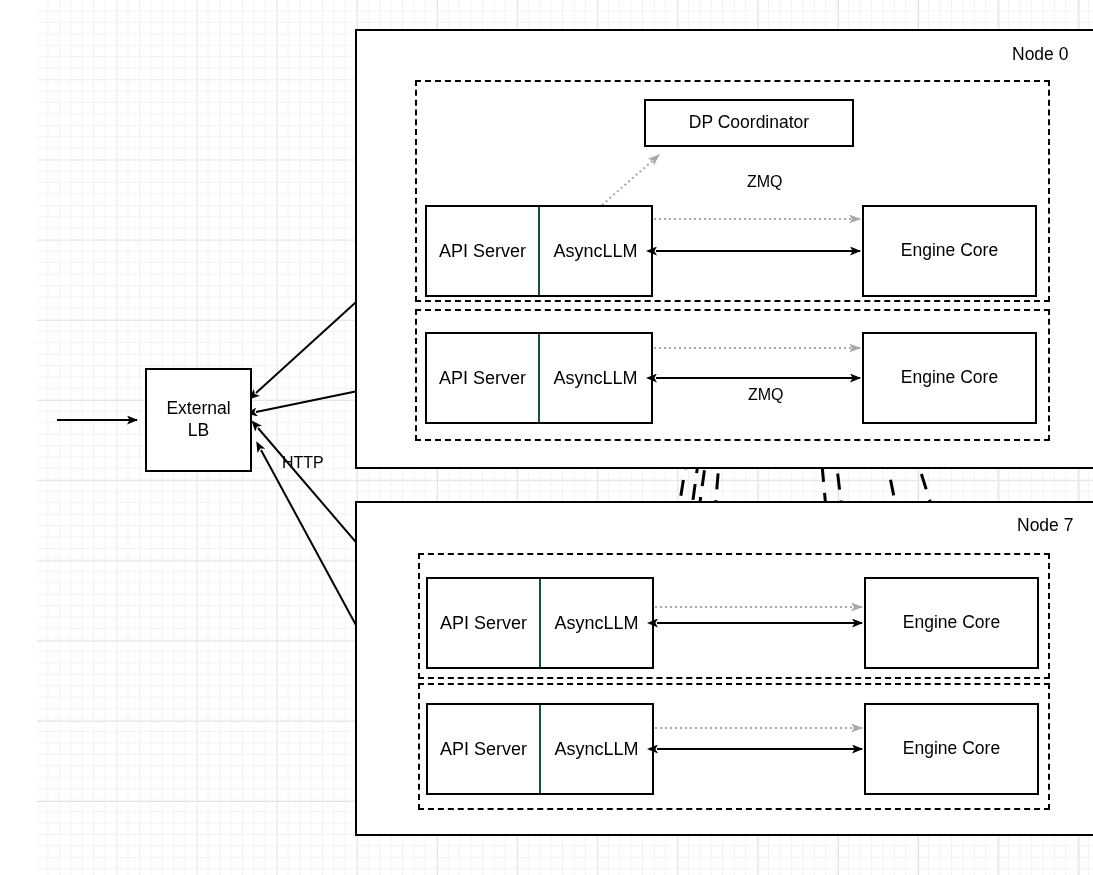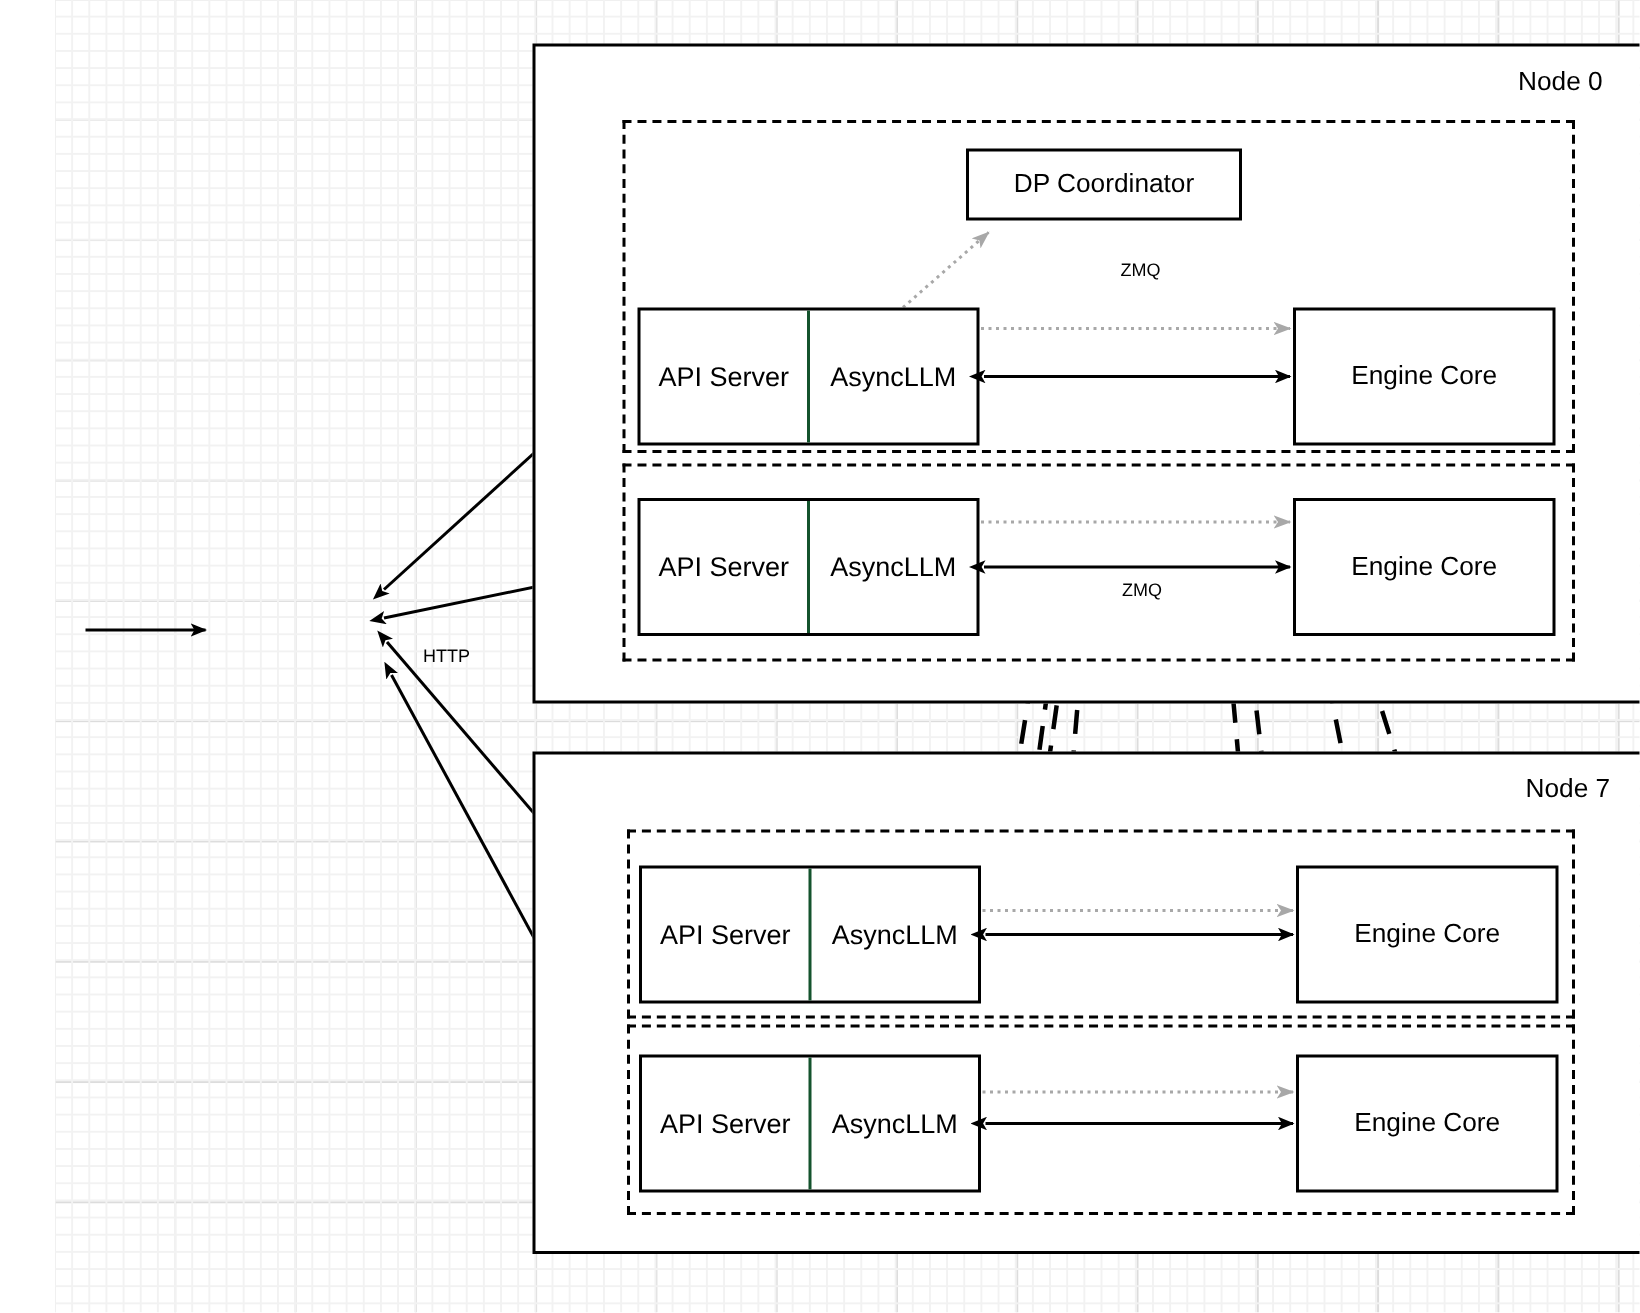--- a/index.html
+++ b/index.html
@@ -64,21 +64,21 @@
   }
   .node-label {
     position: absolute;
     font-size: 17.5px;
     color: #000000;
     z-index: 3;
     white-space: nowrap;
   }
   .edge-label {
     position: absolute;
-    font-size: 12px;
+    font-size: 16px;
     color: #000000;
     z-index: 7;
     white-space: nowrap;
     background: transparent;
   }
   .split-box {
     position: absolute;
     box-sizing: border-box;
     background: #ffffff;
     border: 2px solid #000000;
@@ -186,24 +186,28 @@
   <div class="dashed-group" style="left:381px; top:553px; width:632px; height:126px;"></div>
   <div class="dashed-group" style="left:381px; top:683px; width:632px; height:127px;"></div>
 
   <svg class="svg-layer" viewBox="0 0 1093 875" style="z-index:4;">
 
     <g>
       <line x1="565" y1="205" x2="622" y2="155" stroke="#a8a8a8" stroke-width="2" stroke-dasharray="2,3" marker-end="url(#arrowGray)"></line>
     </g>
   </svg>
 
-  <div class="box" style="left:607px; top:99px; width:184px; height:48px;">
+  <div class="box" style="left:607px; top:99px; width:210px; height:48px;">
     <span>DP Coordinator</span>
   </div>
 
+  <div class="box" style="left:108px; top:368px; width:107px; height:104px; flex-direction:column;">
+    <span>External</span>
+    <span>LB</span>
+  </div>
 
   <div class="split-box" style="left:388px; top:205px; width:228px; height:92px;">
     <div class="cell">API Server</div>
     <div class="cell second">AsyncLLM</div>
   </div>
   <div class="box" style="left:825px; top:205px; width:175px; height:92px;">
     <span>Engine Core</span>
   </div>
 
   <div class="split-box" style="left:388px; top:332px; width:228px; height:92px;">
@@ -248,15 +252,15 @@
     </g>
 
     <g>
       <line x1="618" y1="728" x2="825" y2="728" stroke="#a8a8a8" stroke-width="2" stroke-dasharray="2,3" marker-end="url(#arrowGray)"></line>
       <line x1="620" y1="749" x2="825" y2="749" stroke="#000" stroke-width="2" marker-end="url(#arrowBlack)" marker-start="url(#arrowBlackStart)"></line>
     </g>
   </svg>
 
   <div class="edge-label" style="left:710px; top:173px;">ZMQ</div>
   <div class="edge-label" style="left:711px; top:386px;">ZMQ</div>
-  <div class="edge-label" style="left:245px; top:430px;">HTTP</div>
+  <div class="edge-label" style="left:245px; top:454px;">HTTP</div>
 
 </div>
 
 </body></html>

